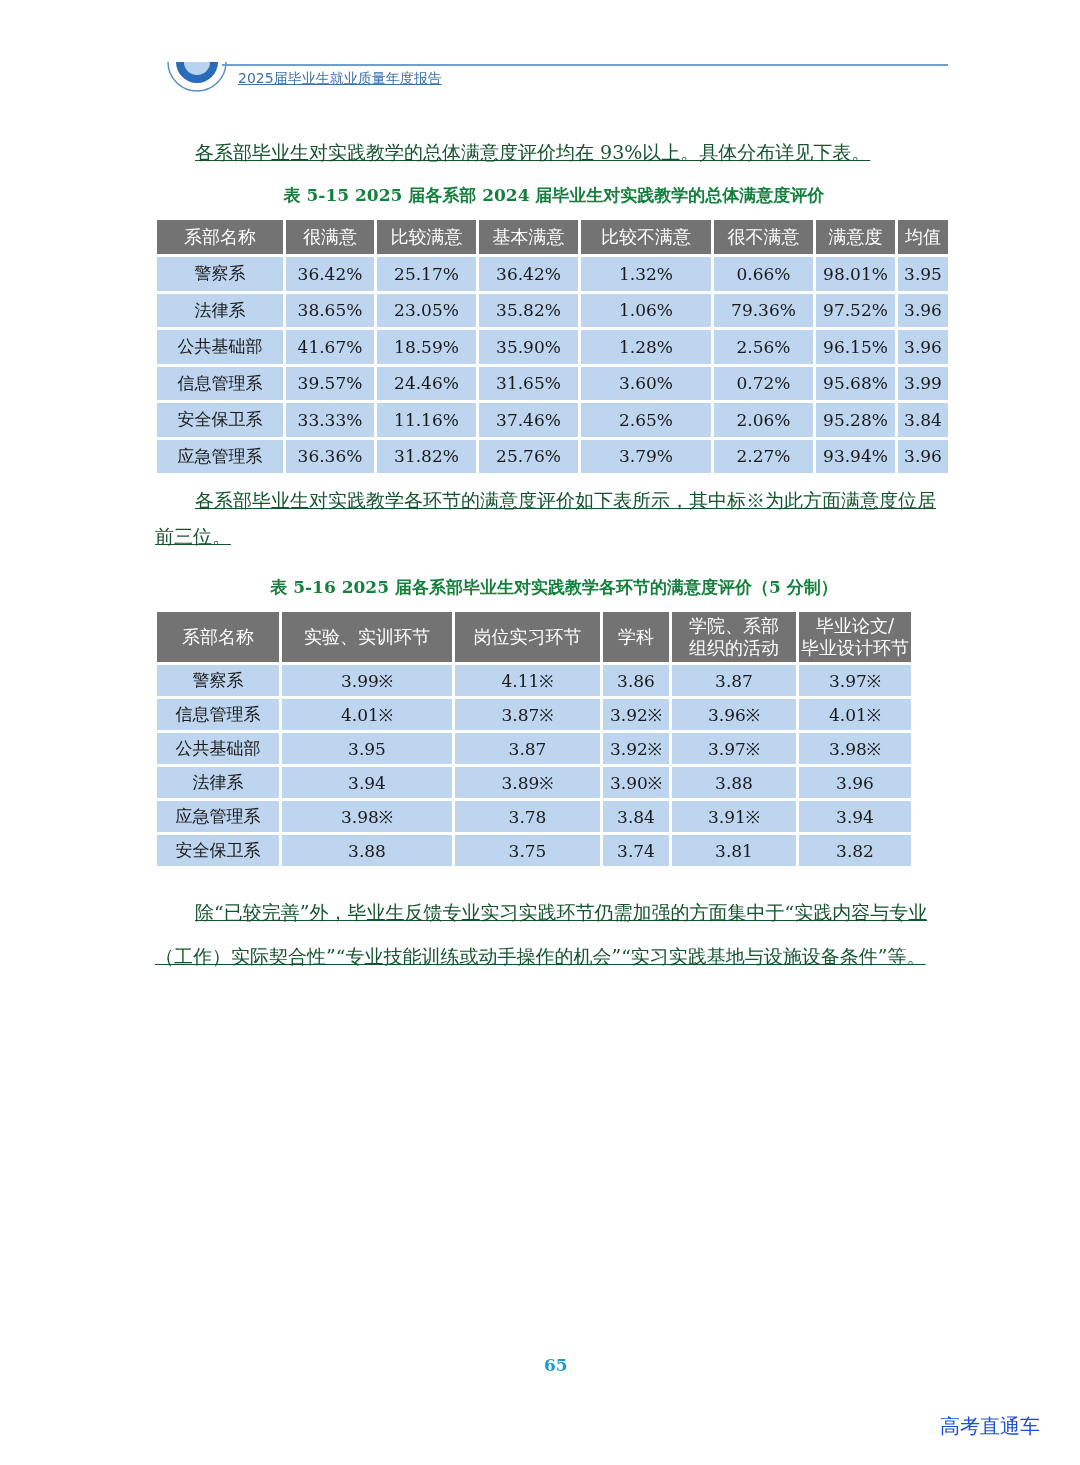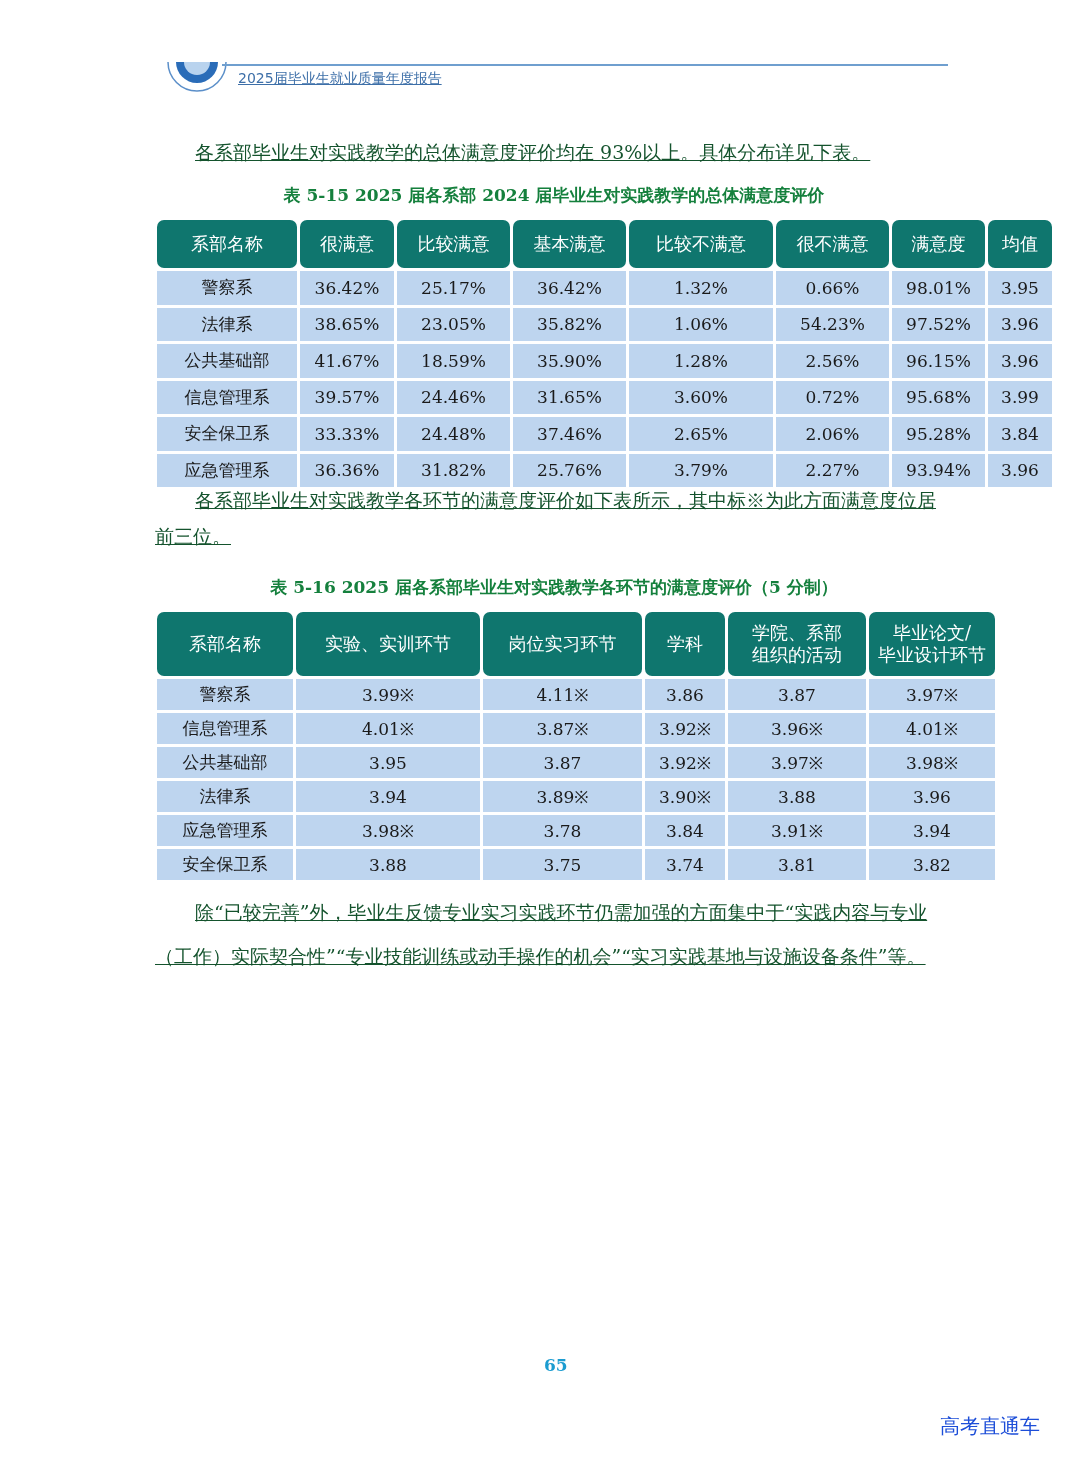--- a/index.html
+++ b/index.html
@@ -6,21 +6,21 @@
   body { width: 1080px; height: 1465px; position: relative; overflow: hidden;
          font-family: "DejaVu Serif", "Liberation Serif", serif; color: #111; }
   .header-rule { position: absolute; left: 222px; top: 64px; width: 726px; height: 2px; background: #6f9fcf; }
   .logo { position: absolute; left: 164px; top: 62px; width: 66px; height: 40px; }
   .header-title { position: absolute; left: 238px; top: 70px; font-family: "DejaVu Sans", "Liberation Sans", sans-serif;
                   font-size: 14px; color: #3d6fa8; text-decoration: underline; }
   .para { position: absolute; left: 155px; width: 798px; font-size: 19px; line-height: 36px; color: #14532d; text-decoration: underline; }
   .indent { text-indent: 40px; }
   .caption { position: absolute; left: 155px; width: 798px; text-align: center; font-size: 17px; font-weight: bold; color: #15803d; }
   table { position: absolute; border-collapse: separate; border-spacing: 3px 3px; }
-  th { background: #0f766e; color: #fff; font-weight: normal; font-size: 18px; text-align: center; padding: 7px; border-radius: 7px; }
+  th { background: #737373; color: #fff; font-weight: normal; font-size: 18px; text-align: center; padding: 0; }
   td { background: #bed5ef; color: #1a1a1a; font-size: 17px; text-align: center; padding: 0; }
   #t1 { left: 154px; top: 217px; }
   #t1 th { height: 34px; }
   #t1 td { height: 33.5px; }
   #t2 { left: 154px; top: 609px; }
   #t2 th { height: 50px; line-height: 22px; }
   #t2 td { height: 31px; }
   .page-num { position: absolute; left: 544px; top: 1355px; font-size: 17px; font-weight: bold; color: #1c9cd0; }
   .watermark { position: absolute; left: 940px; top: 1413px; font-family: "DejaVu Sans", "Liberation Sans", sans-serif;
                font-size: 20px; color: #1d4ed8; }
@@ -36,21 +36,21 @@
 <div class="header-rule"></div>
 <div class="header-title">2025届毕业生就业质量年度报告</div>
 
 <div class="para indent" style="top:134px;">各系部毕业生对实践教学的总体满意度评价均在 93%以上。具体分布详见下表。</div>
 
 <div class="caption" style="top:184px;">表 5-15  2025 届各系部 2024 届毕业生对实践教学的总体满意度评价</div>
 <table id="t1">
   <thead>
     <tr>
       <th style="width:126px">系部名称</th>
-      <th style="width:80px">很满意</th>
+      <th style="width:88px">很满意</th>
       <th style="width:99px">比较满意</th>
       <th style="width:99px">基本满意</th>
       <th style="width:130px">比较不满意</th>
       <th style="width:99px">很不满意</th>
       <th style="width:79px">满意度</th>
       <th style="width:50px">均值</th>
     </tr>
   </thead>
   <tbody>
     <tr>
@@ -62,21 +62,21 @@
       <td>0.66%</td>
       <td>98.01%</td>
       <td>3.95</td>
     </tr>
     <tr>
       <td>法律系</td>
       <td>38.65%</td>
       <td>23.05%</td>
       <td>35.82%</td>
       <td>1.06%</td>
-      <td>54.23%</td>
+      <td>79.36%</td>
       <td>97.52%</td>
       <td>3.96</td>
     </tr>
     <tr>
       <td>公共基础部</td>
       <td>41.67%</td>
       <td>18.59%</td>
       <td>35.90%</td>
       <td>1.28%</td>
       <td>2.56%</td>
@@ -89,21 +89,21 @@
       <td>24.46%</td>
       <td>31.65%</td>
       <td>3.60%</td>
       <td>0.72%</td>
       <td>95.68%</td>
       <td>3.99</td>
     </tr>
     <tr>
       <td>安全保卫系</td>
       <td>33.33%</td>
-      <td>24.48%</td>
+      <td>11.16%</td>
       <td>37.46%</td>
       <td>2.65%</td>
       <td>2.06%</td>
       <td>95.28%</td>
       <td>3.84</td>
     </tr>
     <tr>
       <td>应急管理系</td>
       <td>36.36%</td>
       <td>31.82%</td>

